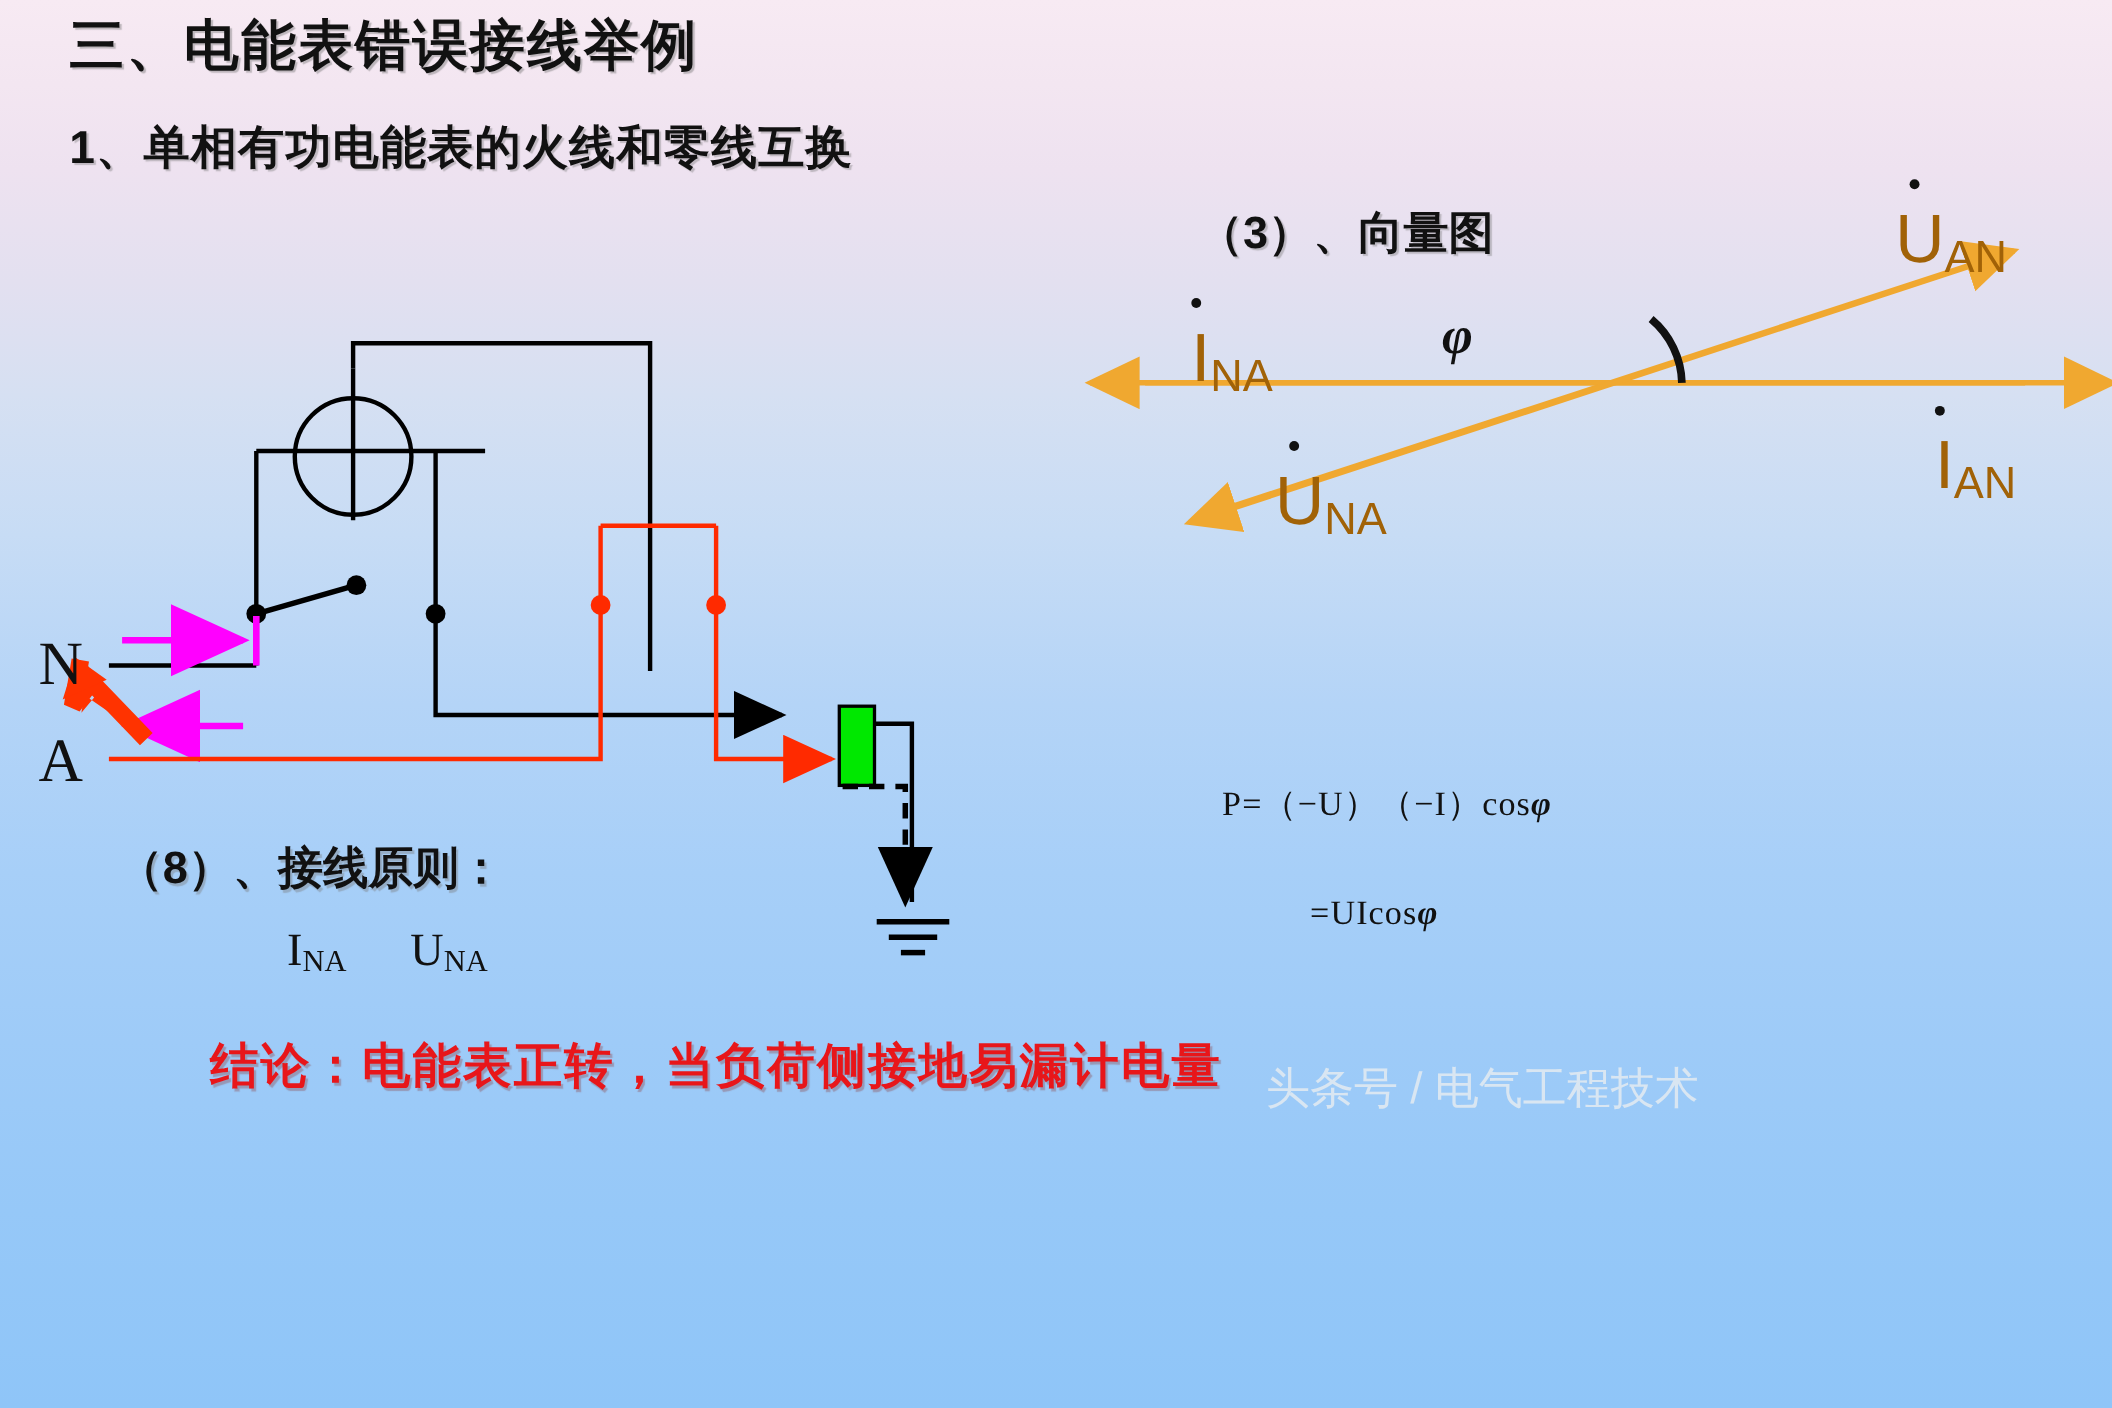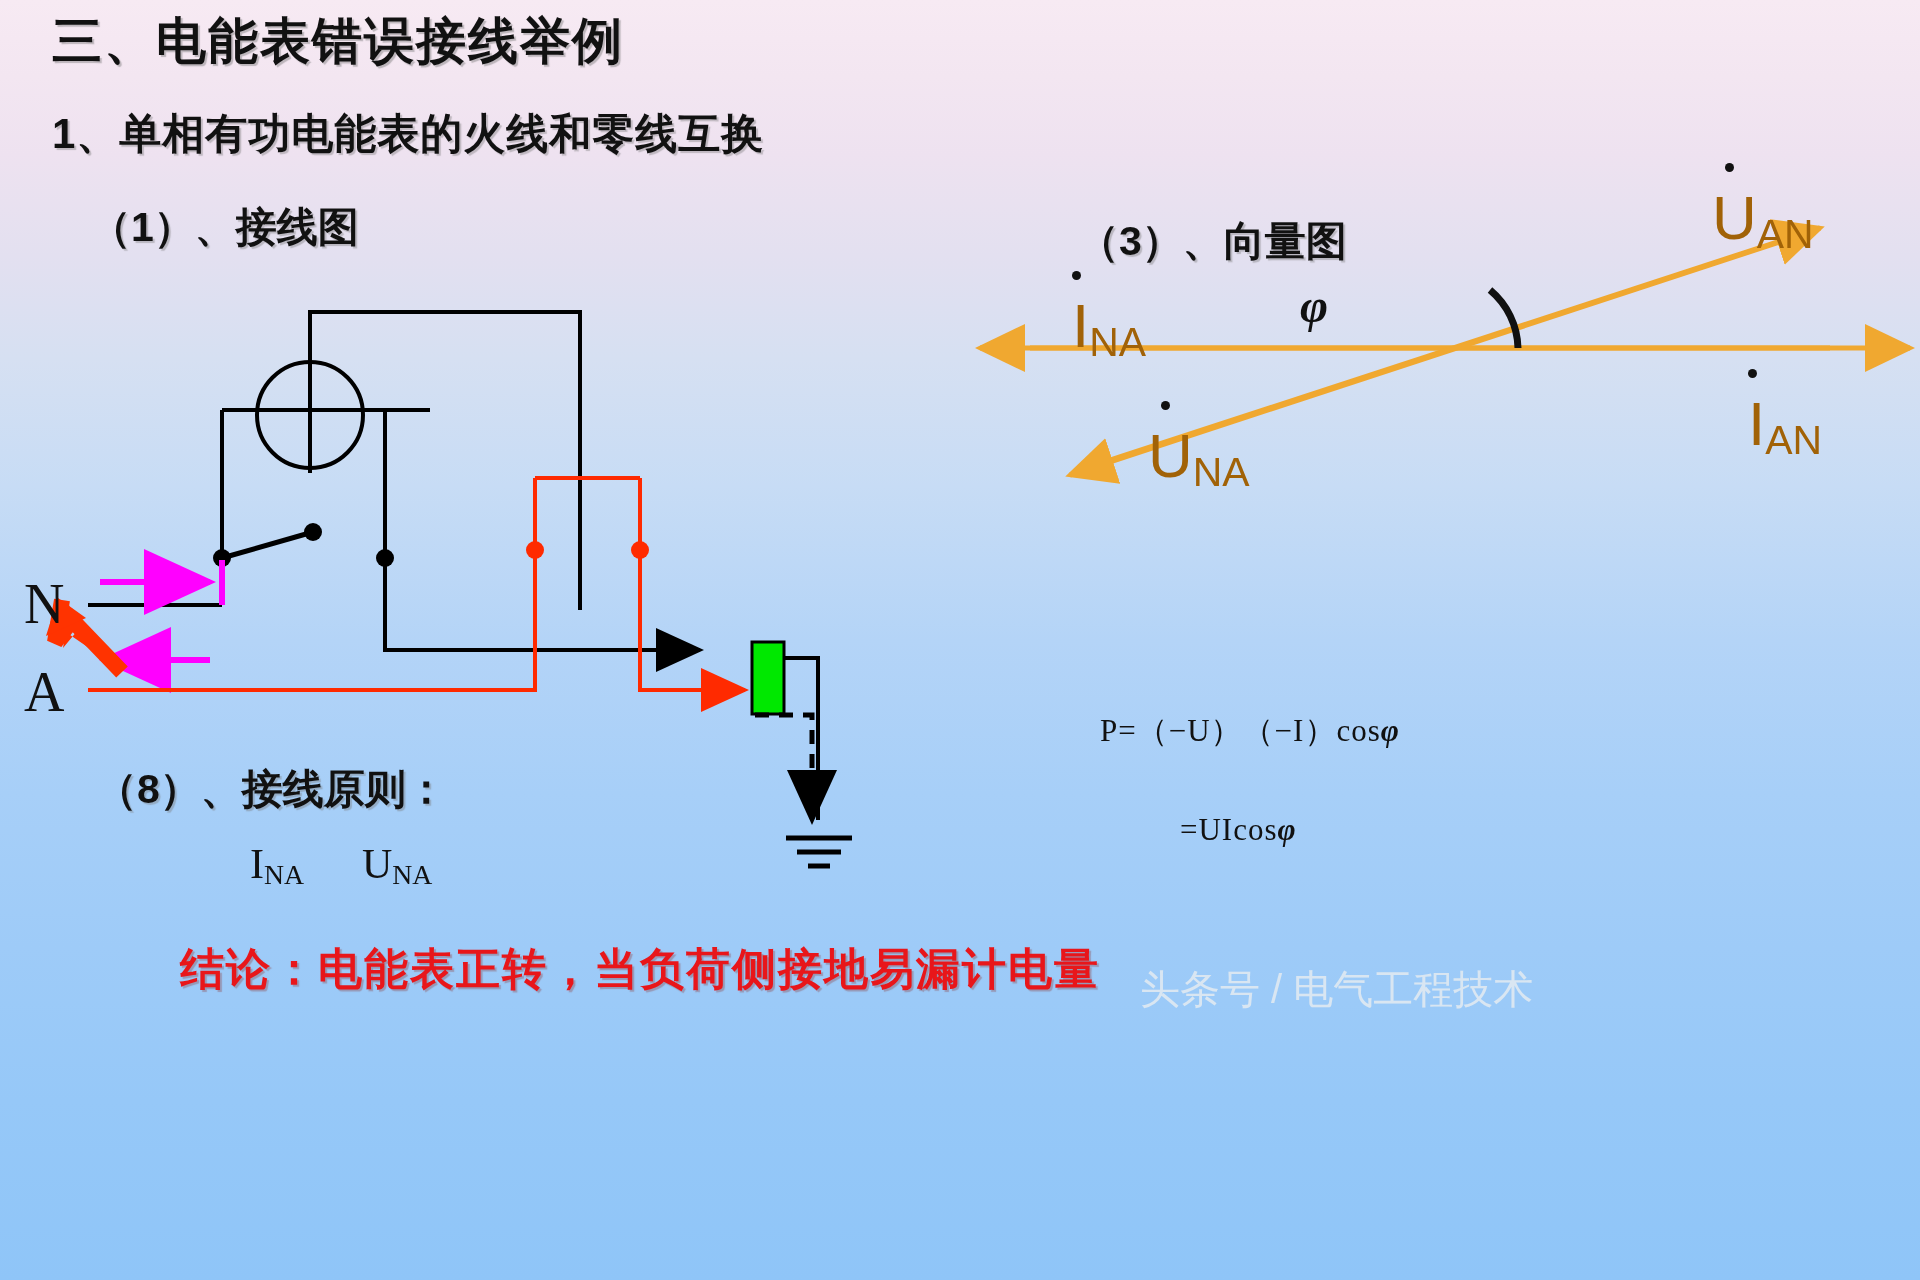--- a/index.html
+++ b/index.html
@@ -13,21 +13,21 @@
         #eee2f0 12%,
         #e3e0f0 20%,
         #d6e0f2 28%,
         #c7dcf5 38%,
         #b4d4f7 50%,
         #a7cff8 62%,
         #9ecbf8 74%,
         #96c8f8 86%,
         #8fc5f8 100%);
   }
-  .slide{position:absolute;inset:0;}
+  .slide{position:absolute;inset:0;margin-left:11px;}
   .abs{position:absolute;}
 
   
   .title{
     left:52px; top:8px;
     font-family:"Liberation Sans", sans-serif;
     font-weight:bold; font-size:50px; color:#111;
     letter-spacing:2px;
     text-shadow:2px 2px 1px rgba(120,120,120,.45);
     white-space:nowrap;
@@ -41,21 +41,21 @@
     white-space:nowrap;
   }
   .head{
     font-family:"Liberation Sans", sans-serif;
     font-weight:bold; font-size:41px; color:#111;
     text-shadow:2px 2px 1px rgba(120,120,120,.4);
     white-space:nowrap;
   }
   .h-wiring{left:90px; top:200px;}
   .h-principle{left:96px; top:762px;}
-  .h-vector{left:1078px; top:214px;}
+  .h-vector{left:1078px; top:184px;}
   .h-power{left:1078px; top:598px;}
 
   .strike{position:relative;}
   .strike::after{
     content:"";position:absolute;left:-4px;right:-4px;top:52%;
     height:7px;background:#111;
   }
 
   .formula{
     font-family:Liberation Serif, serif;
@@ -106,21 +106,20 @@
   svg{display:block;overflow:visible;}
 </style>
 </head>
 <body>
 
 <div class="slide">
 
   <div class="abs title">三、电能表错误接线举例</div>
   <div class="abs subtitle">1、单相有功电能表的火线和零线互换</div>
 
-  <div class="abs head h-wiring">（1）、接线图</div>
   <div class="abs head h-principle">（8）、接线原则：</div>
   <div class="abs head h-vector">（3）、向量图</div>
 
 
   <svg class="abs" style="left:0px;top:260px;" width="1060" height="680" viewBox="0 0 1060 680">
     <defs>
       <marker id="ar-blk" markerWidth="13" markerHeight="13" refX="11" refY="5.5" orient="auto">
         <path d="M0,0 L12,5.5 L0,11 z" fill="#000"></path>
       </marker>
       <marker id="ar-red" markerWidth="13" markerHeight="13" refX="11" refY="5.5" orient="auto">

